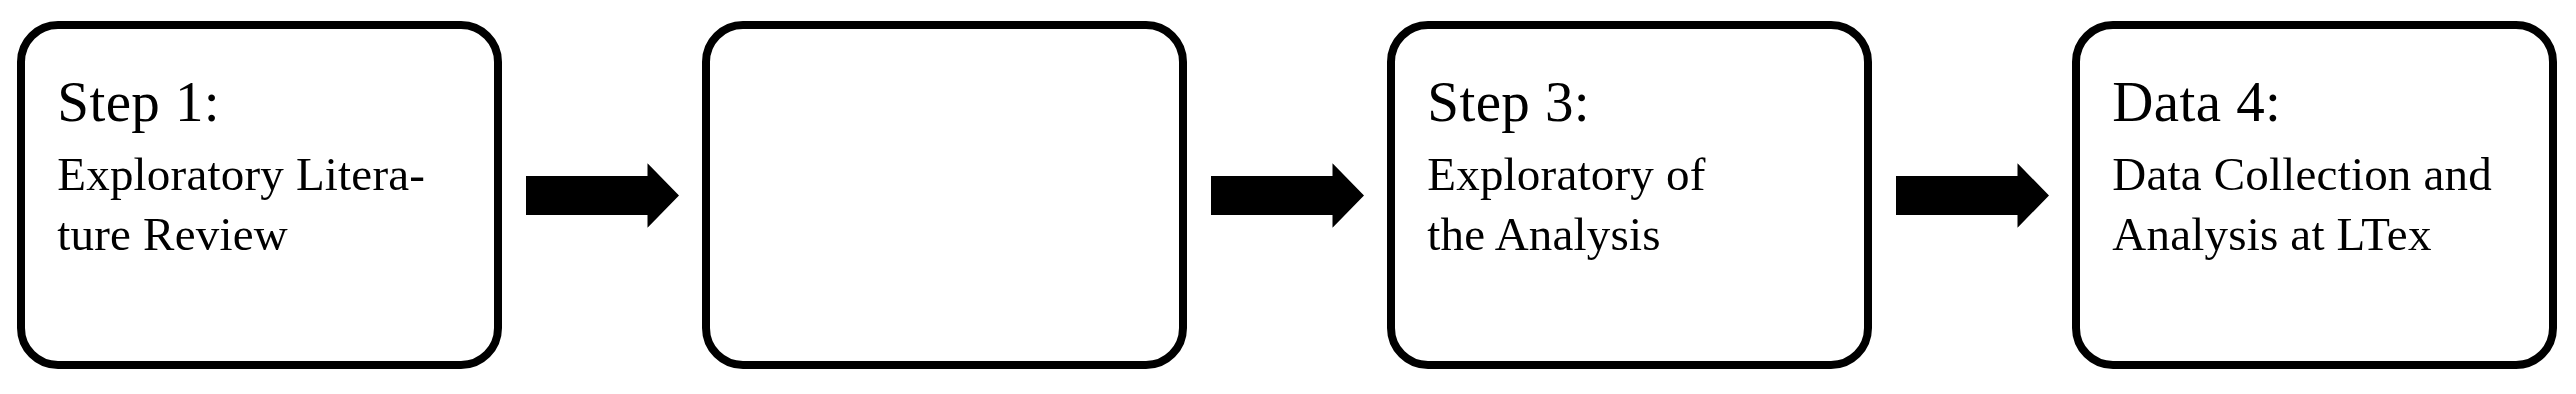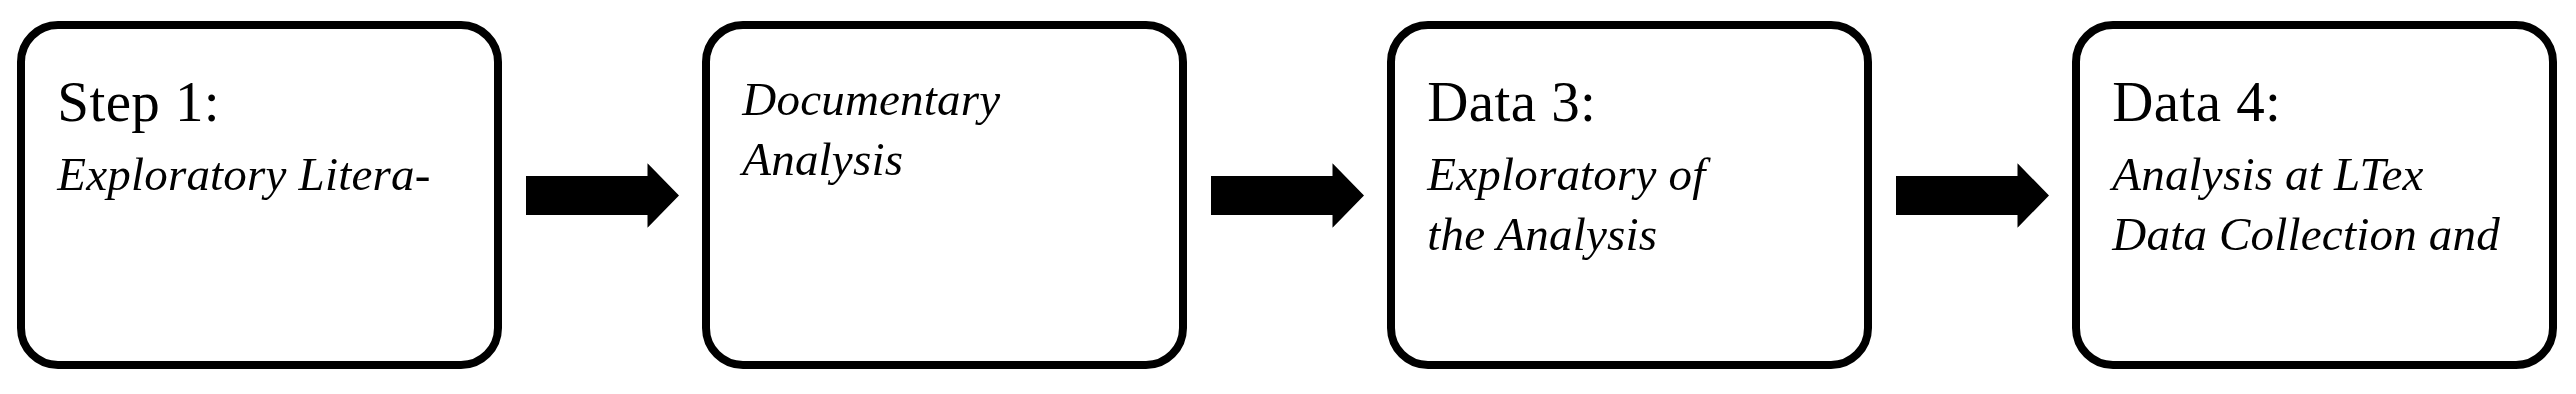--- a/index.html
+++ b/index.html
@@ -40,21 +40,21 @@
     line-height: 1.32;
     letter-spacing: 0.4px;
     white-space: nowrap;
   }
   .step-body {
     margin-top: 6px;
     font-size: 47px;
     line-height: 1.27;
     letter-spacing: 0.2px;
   }
-  .step-body .line { white-space: nowrap; font-style: italic; }
+  .step-body .line { white-space: nowrap; }
   .arrow-cell {
     width: 200px;
     height: 348px;
     flex: 0 0 auto;
     display: flex;
     align-items: center;
     justify-content: center;
   }
   .arrow-cell svg {
     width: 153px;
@@ -65,58 +65,55 @@
 </style>
 </head>
 <body>
 
 <div class="flow">
 
   <div class="step-box">
     <div class="step-title">Step 1:</div>
     <div class="step-body">
       <div class="line">Exploratory Litera-</div>
+      <div class="line">ture Review</div>
     </div>
   </div>
 
   <div class="arrow-cell">
     <svg viewBox="0 0 204 86" aria-hidden="true">
       <polygon points="0,17 162,17 162,0 204,43 162,86 162,69 0,69"></polygon>
     </svg>
   </div>
 
   <div class="step-box">
-    <div class="step-body">
-      <div class="line">Documentary</div>
-      <div class="line">Analysis</div>
-    </div>
   </div>
 
   <div class="arrow-cell">
     <svg viewBox="0 0 204 86" aria-hidden="true">
       <polygon points="0,17 162,17 162,0 204,43 162,86 162,69 0,69"></polygon>
     </svg>
   </div>
 
   <div class="step-box">
-    <div class="step-title">Data 3:</div>
+    <div class="step-title">Step 3:</div>
     <div class="step-body">
       <div class="line">Exploratory of</div>
       <div class="line">the Analysis</div>
     </div>
   </div>
 
   <div class="arrow-cell">
     <svg viewBox="0 0 204 86" aria-hidden="true">
       <polygon points="0,17 162,17 162,0 204,43 162,86 162,69 0,69"></polygon>
     </svg>
   </div>
 
   <div class="step-box">
     <div class="step-title">Data 4:</div>
     <div class="step-body">
+      <div class="line">Data Collection and</div>
       <div class="line">Analysis at LTex</div>
-      <div class="line">Data Collection and</div>
     </div>
   </div>
 
 </div>
 
 
 </body></html>

